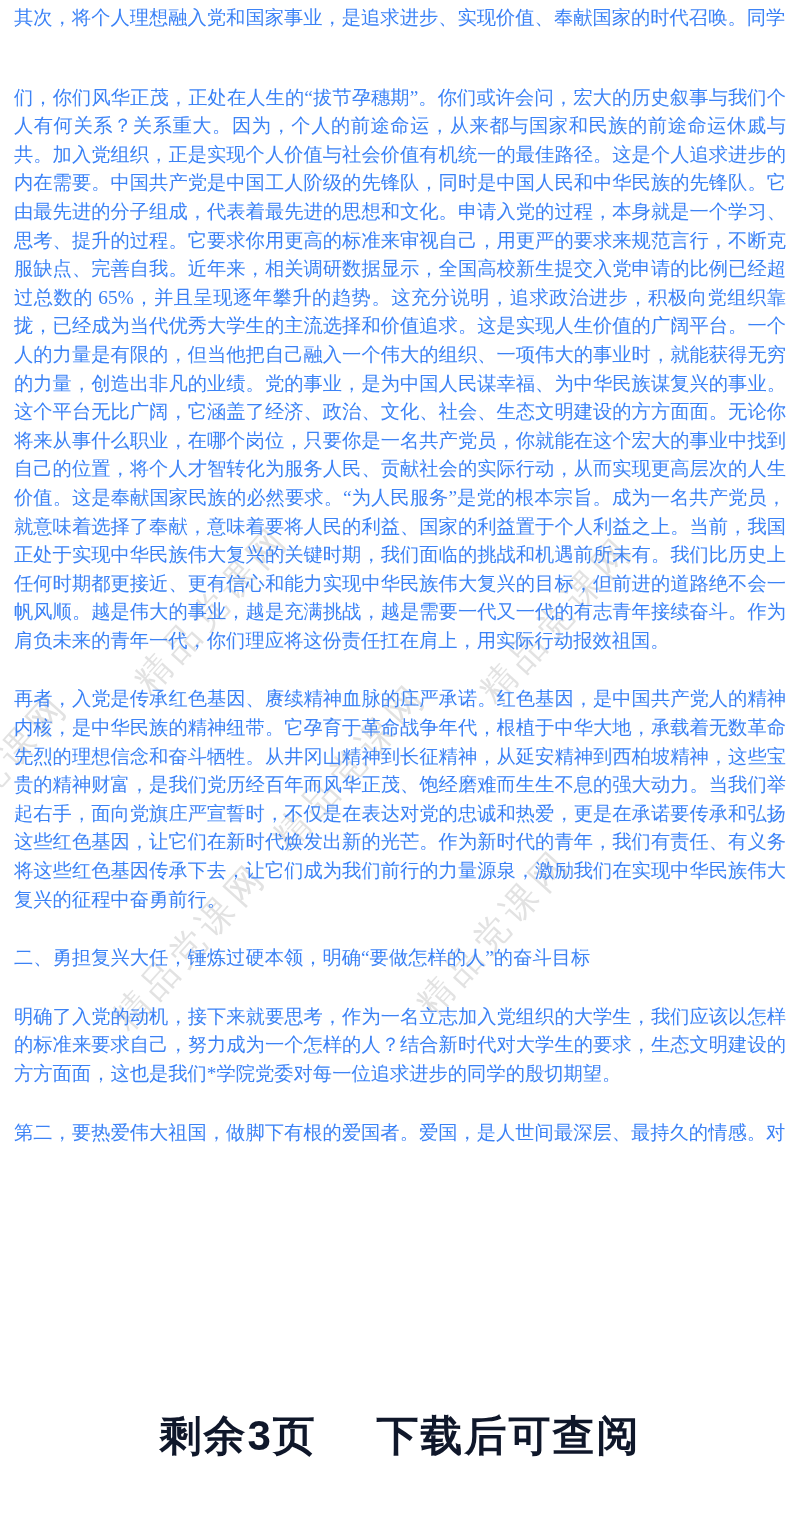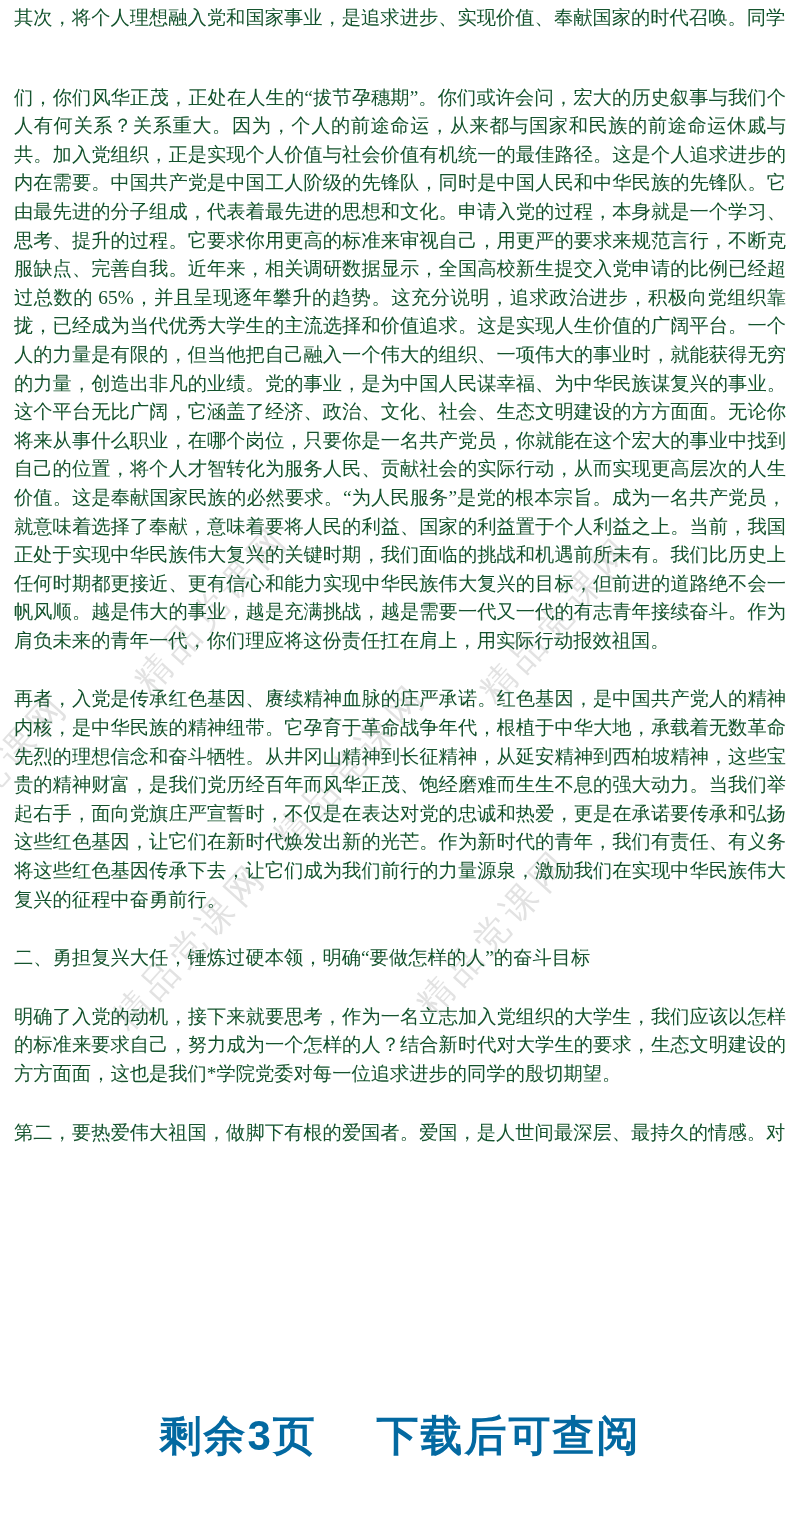--- a/index.html
+++ b/index.html
@@ -14,21 +14,21 @@
 
   
   .doc {
     position: absolute;
     left: 14px;
     top: 4px;
     width: 772px;
     z-index: 2;
     font-size: 19.3px;
     line-height: 28.6px;
-    color: #14532d;
+    color: #3b82f6;
     text-align: justify;
     letter-spacing: 0;
   }
   .doc p { margin: 0 0 30px 0; }
   .doc p.p-first { margin-bottom: 51px; }
   .doc p.p-last { margin-bottom: 13px; }
 
   
   .watermark-layer {
     position: absolute;
@@ -57,21 +57,21 @@
   .preview-footer {
     position: absolute;
     top: 1408px;
     left: 0;
     width: 100%;
     z-index: 3;
     text-align: center;
     font-family: "Liberation Sans", "DejaVu Sans", sans-serif;
     font-weight: bold;
     font-size: 42px;
-    color: #0369a1;
+    color: #0f172a;
     letter-spacing: 2px;
   }
   .preview-footer .part { display: inline-block; }
   .preview-footer .part + .part { margin-left: 46px; }
 </style>
 </head>
 <body>
 
 <div class="watermark-layer">
   <span class="wm1">精品党课网</span>

